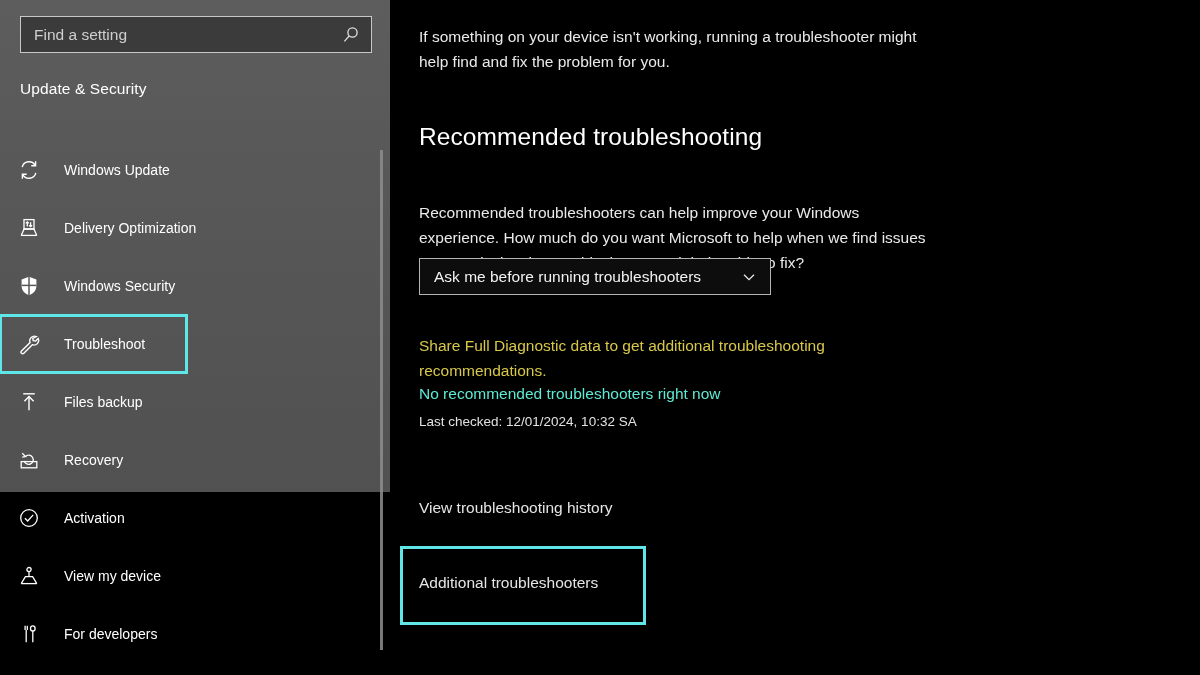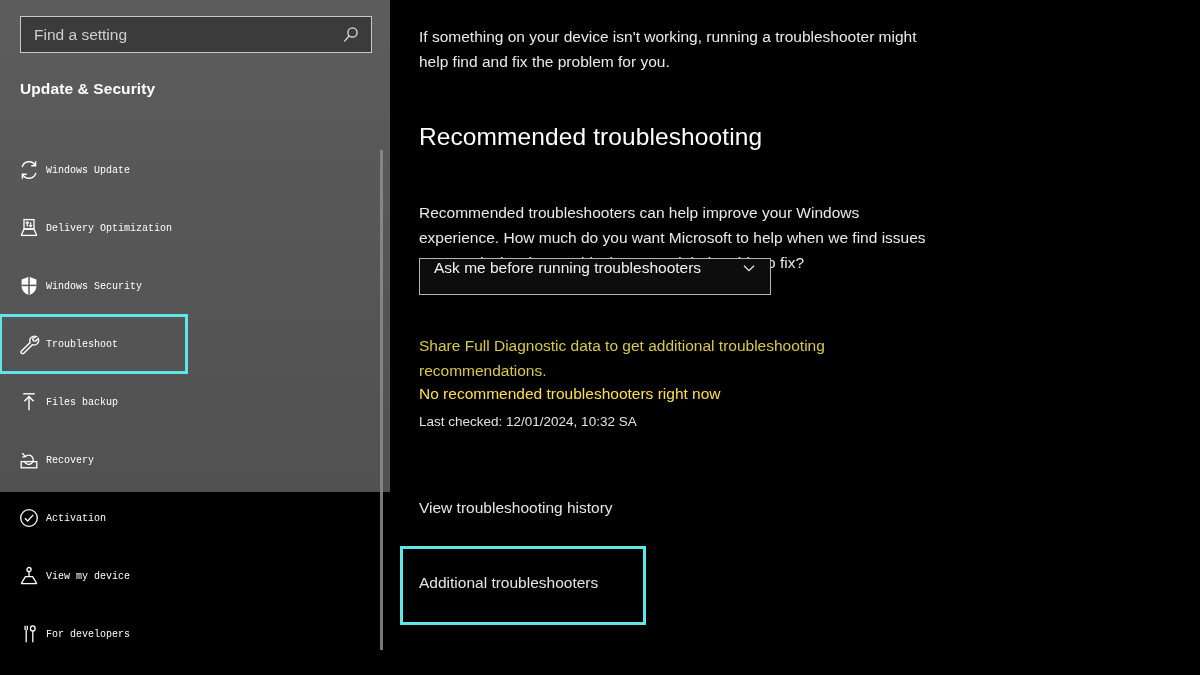--- a/index.html
+++ b/index.html
@@ -59,21 +59,21 @@
     width: 20px; height: 20px;
     display: flex; align-items: center; justify-content: center;
     color: #e2e2e2;
   }
 
   .section-title {
     position: absolute;
     left: 20px;
     top: 80px;
     font-size: 15.5px;
-    font-weight: bold;
+    font-weight: normal;
     color: #ffffff;
     letter-spacing: 0.1px;
     text-align: right;
   }
 
   .nav {
     position: absolute;
     left: 0;
     top: 141px;
     width: 390px;
@@ -87,25 +87,24 @@
     padding-left: 12px;
     cursor: default;
   }
   .nav-icon {
     flex: 0 0 34px;
     width: 34px; height: 34px;
     display: flex; align-items: center; justify-content: center;
     color: #ffffff;
   }
   .nav-label {
-    margin-left: 0;
-    font-size: 10px;
+    margin-left: 18px;
+    font-size: 14px;
     color: #ffffff;
     white-space: nowrap;
-    font-family: Liberation Mono, monospace;
   }
 
   .nav-item.highlighted {
     outline: 3px solid #5fe6e6;
     outline-offset: -2px;
     width: 187px;
     height: 58px;
   }
 
   .sb-track {
@@ -160,21 +159,21 @@
 
   .dropdown {
     position: absolute;
     left: 29px;
     top: 258px;
     width: 352px;
     height: 37px;
     background: #0d0d0d;
     border: 1px solid #b4b4b4;
     display: flex;
-    align-items: flex-start;
+    align-items: center;
     padding: 0 12px 0 14px;
     cursor: default;
   }
   .dropdown-value {
     flex: 1;
     font-size: 15.5px;
     color: #f2f2f2;
     white-space: nowrap;
   }
   .chevron {
@@ -194,21 +193,21 @@
     color: #d8c84a;
     text-decoration: none;
     cursor: default;
   }
 
   .status {
     position: absolute;
     left: 29px;
     top: 385px;
     font-size: 15.5px;
-    color: #fde047;
+    color: #5eead4;
   }
 
   .last-checked {
     position: absolute;
     left: 29px;
     top: 414px;
     font-size: 13.5px;
     color: #e2e2e2;
   }
 

